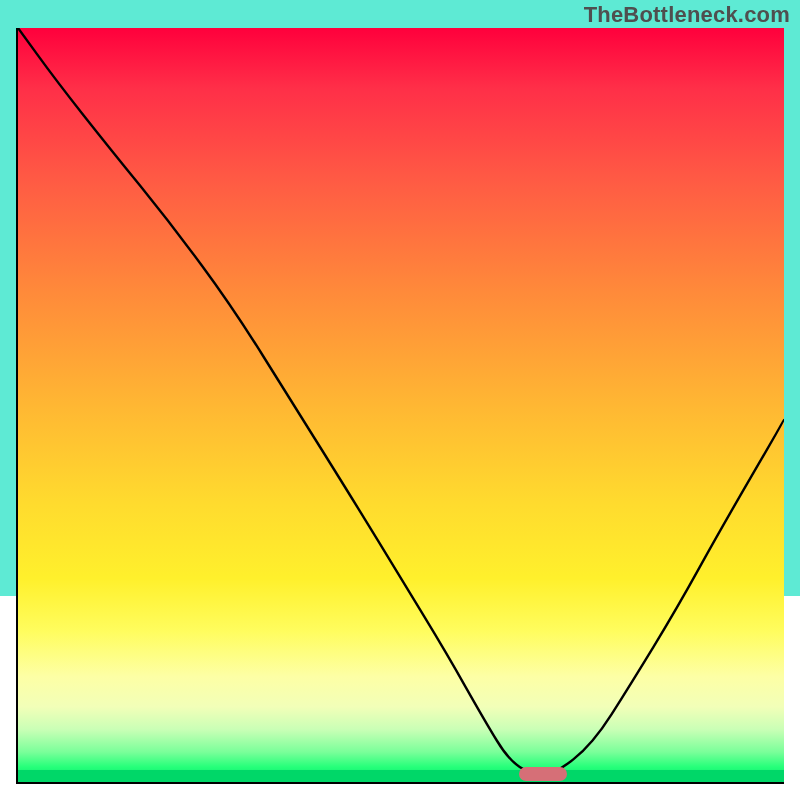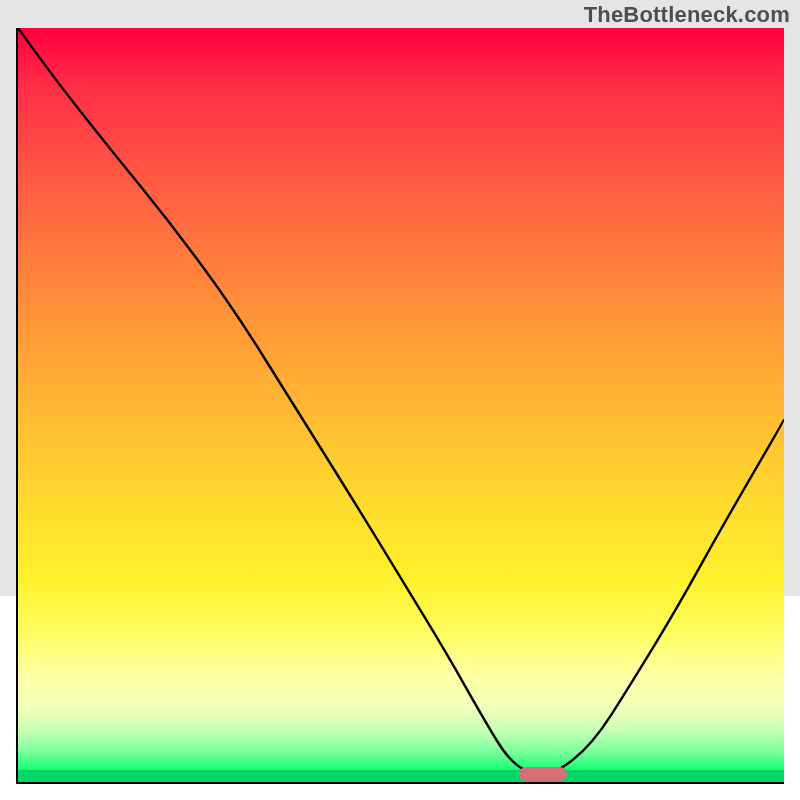--- a/index.html
+++ b/index.html
@@ -8,21 +8,21 @@
     width: 800px;
     height: 800px;
     background: #fff;
     font-family: Arial, Helvetica, sans-serif;
     overflow: hidden;
   }
   .outer {
     position: relative;
     width: 800px;
     height: 596px;
-    background: #e5e5e5;
+    background: #5eead4;
   }
   .watermark {
     position: absolute;
     top: 2px;
     right: 10px;
     z-index: 50;
     color: #4f4f4f;
     font-size: 22px;
     font-weight: bold;
     letter-spacing: 0.2px;

